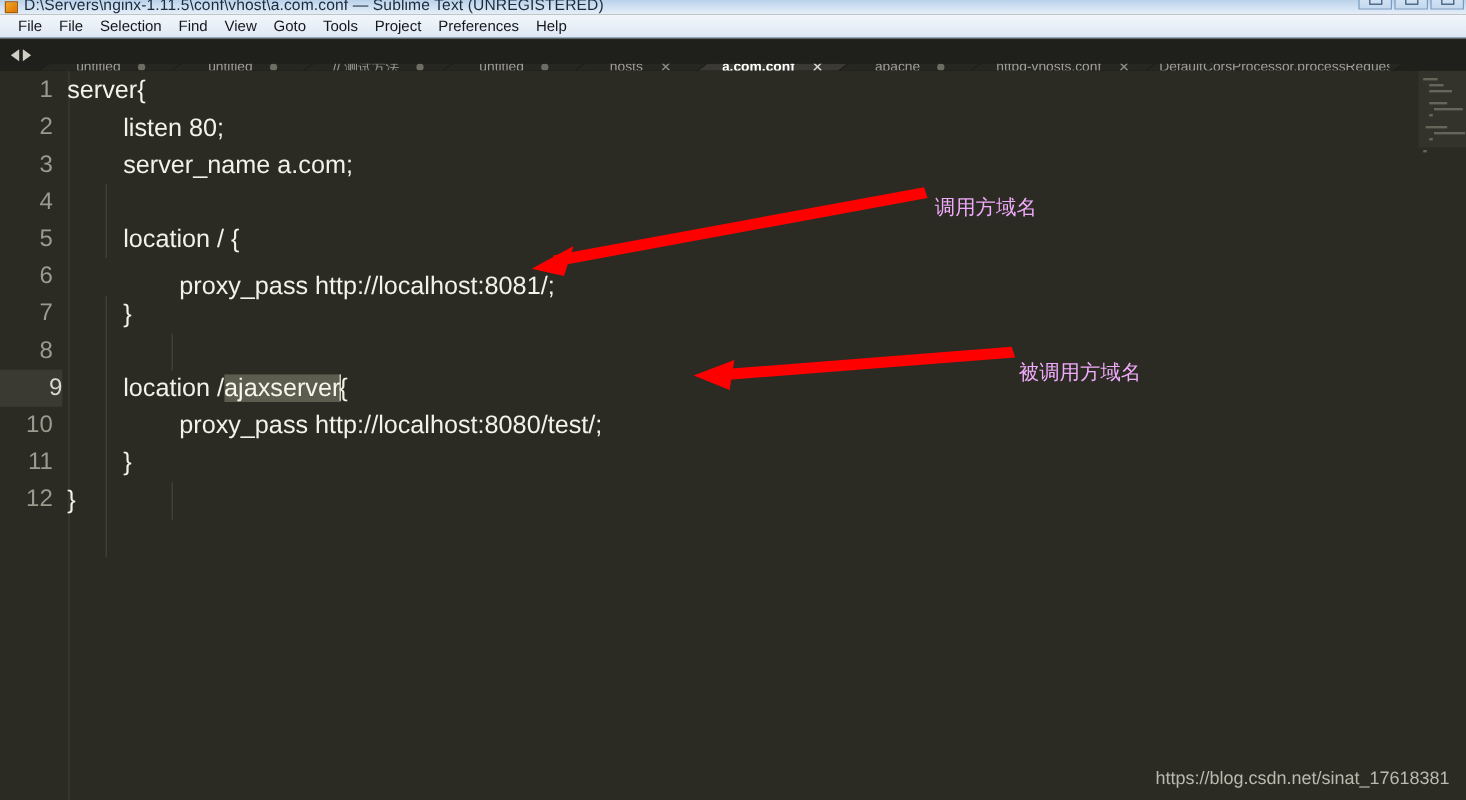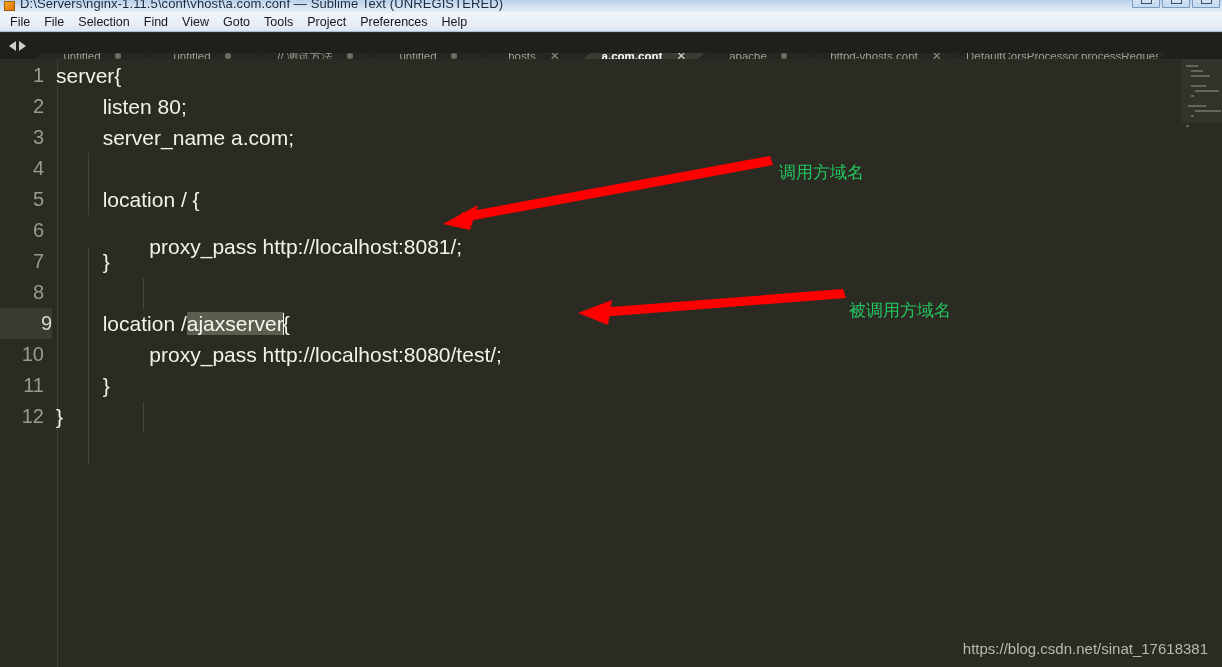--- a/index.html
+++ b/index.html
@@ -69,21 +69,21 @@
 
   
   .menubar {
     position: absolute;
     left: 0; top: 12px;
     width: 1222px;
     height: 20px;
     background: linear-gradient(to bottom, #f2f6fb 0%, #e7eef7 60%, #dce7f3 100%);
     display: flex;
     align-items: center;
-    padding-left: 3px;
+    padding-left: 8px;
     box-sizing: border-box;
     border-bottom: 1px solid #a9bdd4;
   }
   .menuitem {
     font-size: 12.5px;
     color: #14181d;
     padding: 1px 7px;
     cursor: default;
     white-space: nowrap;
   }
@@ -250,21 +250,21 @@
 
   
   .annotations {
     position: absolute;
     left: 0; top: 0;
     width: 1222px; height: 667px;
     pointer-events: none;
   }
   .anno-text {
     position: absolute;
-    color: #22c55e;
+    color: #f0abfc;
     font-size: 17px;
     font-family: Liberation Mono, monospace;
     white-space: nowrap;
   }
 
   
   .watermark {
     position: absolute;
     right: 14px;
     bottom: 10px;
@@ -368,21 +368,21 @@
         <div class="lnum" style="top: 280px;">10</div>
         <div class="lnum" style="top: 311px;">11</div>
         <div class="lnum" style="top: 342px;">12</div>
       </div>
     <div id="code-host">
         <div class="codeline" style="top: 1px;">server{</div>
         <div class="codeline" style="top: 32px;">        listen 80;</div>
         <div class="codeline" style="top: 63px;">        server_name a.com;</div>
         <div class="codeline" style="top: 94px;"></div>
         <div class="codeline" style="top: 125px;">        location / {</div>
-        <div class="codeline" style="top: 172px;">                proxy_pass http://localhost:8081/;</div>
+        <div class="codeline" style="top: 164px;">                proxy_pass http://localhost:8081/;</div>
         <div class="codeline" style="top: 187px;">        }</div>
         <div class="codeline" style="top: 218px;"></div>
         <div class="codeline" style="top: 249px;"><span>        </span><span>location /</span><span class="sel">ajaxserver</span><span class="caret"></span><span>{</span></div>
         <div class="codeline" style="top: 280px;">                proxy_pass http://localhost:8080/test/;</div>
         <div class="codeline" style="top: 311px;">        }</div>
         <div class="codeline" style="top: 342px;">}</div>
       </div>
 
     <div class="indent-guide" style="left:88px; top:94px; height:62px;"></div>
     <div class="indent-guide" style="left:88px; top:188px; height:217px;"></div>

